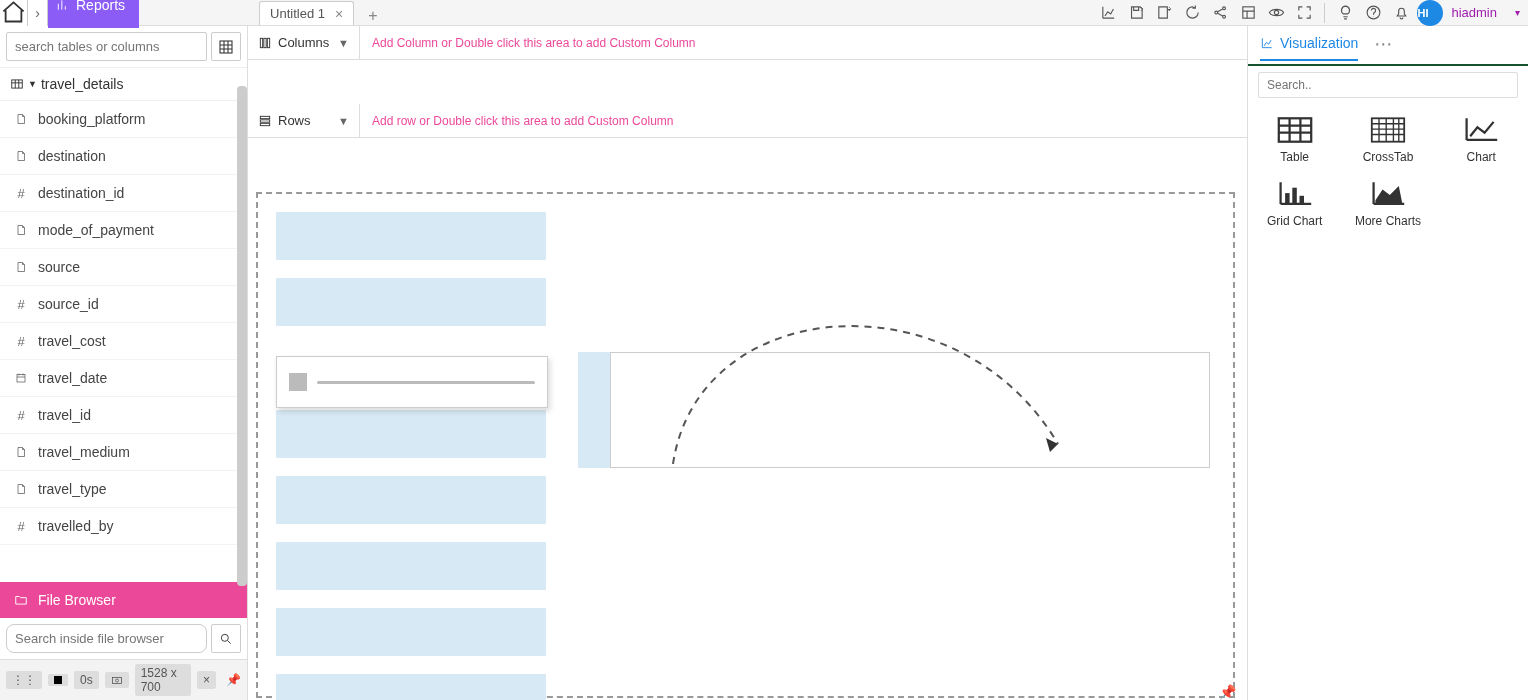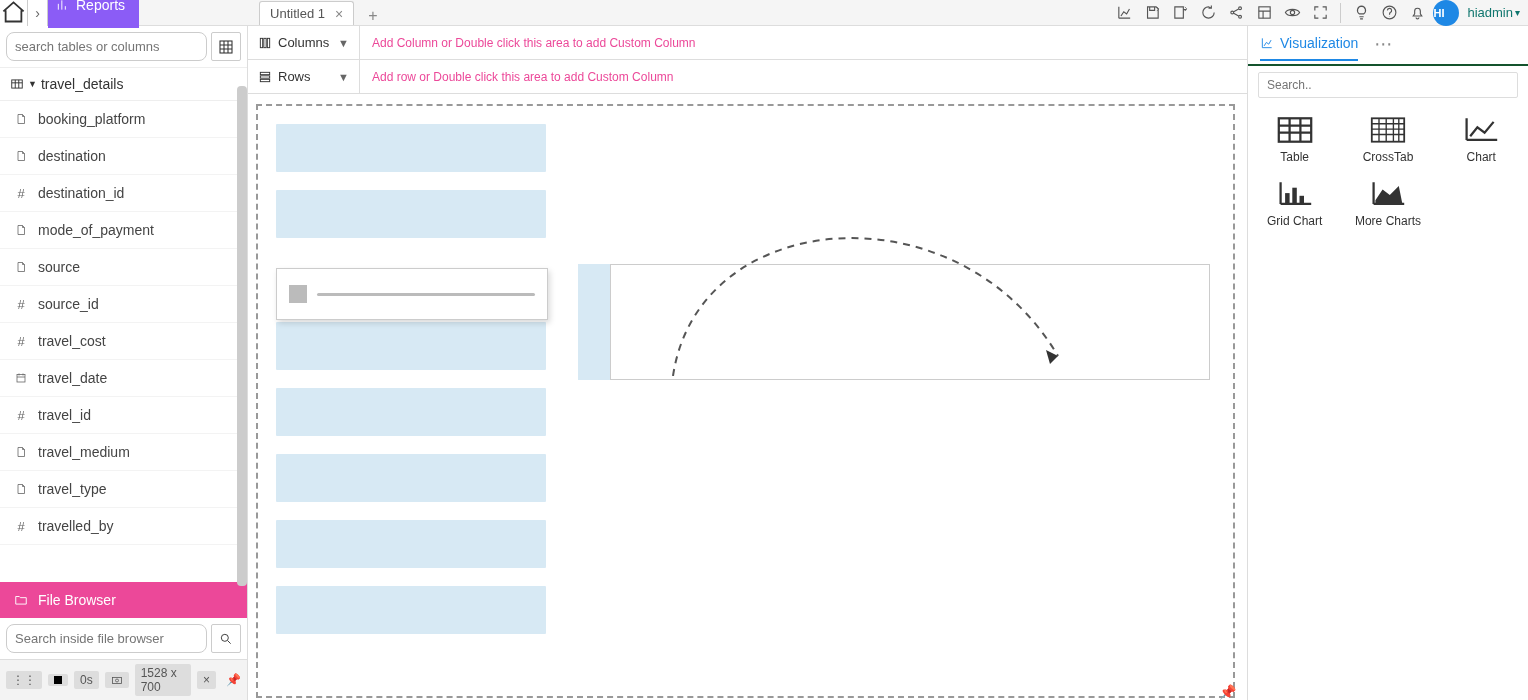--- a/index.html
+++ b/index.html
@@ -12,42 +12,42 @@
 .breadcrumb-sep { width: 20px; height: 26px; display:flex; align-items:center; justify-content:center; font-size:14px; color:#666; background:#fff; border-right:1px solid #ccc;}
 .breadcrumb-reports { background: #8b5cf6; color:#fff; height:30px; display:flex; align-items:center; padding:0 14px 16px 8px; gap:6px; font-size:14px; }
 .topbar-tabs { display:flex; align-items:flex-end; margin-left: 120px; flex:1; }
 .tab { display:flex; align-items:center; gap:10px; padding: 4px 10px; background:#fff; border:1px solid #ccc; border-bottom:none; border-radius:3px 3px 0 0; height:24px; font-size:13px; color:#555;}
 .tab-close { color:#888; cursor:pointer; font-size:14px;}
 .tab-add { margin-left:8px; color:#888; font-size:16px; padding:0 6px; cursor:pointer;}
 .topbar-actions { display:flex; align-items:center; gap:4px; padding-right:8px; }
 .top-icon { width:24px; height:24px; display:flex; align-items:center; justify-content:center; color:#555; cursor:pointer; font-size:15px; position:relative;}
 .top-icon svg { width:17px; height:17px; }
 .user-badge { width:26px; height:26px; border-radius:50%; background:#1e88e5; color:#fff; display:flex; align-items:center; justify-content:flex-start; font-size:11px; font-weight:bold;}
-.user-name { font-size:13px; color:#0f766e; margin-left:4px; display:flex; align-items:center; gap:2px;}
+.user-name { font-size:13px; color:#a21caf; margin-left:4px; display:flex; align-items:center; gap:18px;}
 
 
 .main { display:flex; height: calc(700px - 26px); }
 .sidebar { width:248px; border-right:1px solid #ddd; display:flex; flex-direction:column; position:relative;}
 .search-row { display:flex; padding:6px; gap:4px; border-bottom:1px solid #eee;}
-.search-input { flex:1; border:1px solid #ccc; padding:6px 8px; font-size:13px; color:#888; border-radius:8px;}
+.search-input { flex:1; border:1px solid #ccc; padding:6px 8px; font-size:13px; color:#888; border-radius:2px;}
 .grid-btn { width:30px; border:1px solid #ccc; display:flex; align-items:center; justify-content:center; border-radius:2px;}
 .table-header { padding:8px 10px; display:flex; align-items:center; gap:4px; font-size:14px; color:#333; border-bottom:1px solid #eee;}
 .fields { flex:1; overflow-y:auto; position:relative; }
 .field-item { padding:10px 14px; display:flex; align-items:center; gap:10px; font-size:14px; color:#444; cursor:pointer; border-bottom:1px solid #f3f3f3;}
 .field-icon { width:14px; display:inline-flex; justify-content:center; color:#666; font-size:13px;}
 .file-browser-header { background:#ec4899; color:#fff; padding:10px 14px; display:flex; align-items:center; gap:10px; font-size:14px;}
 .file-search-row { display:flex; padding:6px; gap:4px; }
 .file-search-input { flex:1; border:1px solid #ccc; padding:6px 8px; font-size:13px; border-radius:8px;}
 .search-btn { width:30px; border:1px solid #ccc; display:flex; align-items:center; justify-content:center; border-radius:2px;}
 .statusbar { display:flex; align-items:center; gap:6px; padding:4px 6px; border-top:1px solid #ddd; background:#f3f3f3; font-size:12px; color:#555;}
 .statusbar .chip { background:#ddd; padding:2px 6px; border-radius:2px; display:flex; align-items:center; gap:4px;}
 .scroll-indicator { position:absolute; right:0; top:60px; width:10px; height:500px; background:#ccc; border-radius:4px;}
 
 
-.center { flex:1; display:flex; flex-direction:column; border-right:1px solid #ddd; }
+.center { flex:1; display:flex; flex-direction:column; border-right:1px solid #ddd;gap:44px; }
 .shelf { display:flex; align-items:center; border-bottom:1px solid #ddd; height:34px; }
 .shelf-label { width:112px; padding:0 10px; display:flex; align-items:center; gap:6px; font-size:13px; color:#333; border-right:1px solid #ddd; height:100%; justify-content:space-between;}
 .shelf-label-left { display:flex; align-items:center; gap:6px;}
 .shelf-label .chev { color:#666; font-size:11px;}
 .shelf-hint { flex:1; padding:0 12px; font-size:12px; color:#ec4899; }
 .canvas-wrap { flex:1; padding:10px 12px 2px 8px; position:relative; }
 .canvas { width:100%; height:100%; border:2px dashed #999; position:relative; background:#fff;}
 .placeholder-col { position:absolute; left:18px; top:18px; width:270px; }
 .ph-block { height:48px; background:#d7e9f4; margin-bottom:18px; border-radius:1px;}
 .ph-card { position:absolute; left:18px; top:162px; width:272px; height:52px; background:#fff; border:1px solid #ccc; box-shadow:2px 3px 6px rgba(0,0,0,0.15); display:flex; align-items:center; padding:0 12px; gap:10px;}

